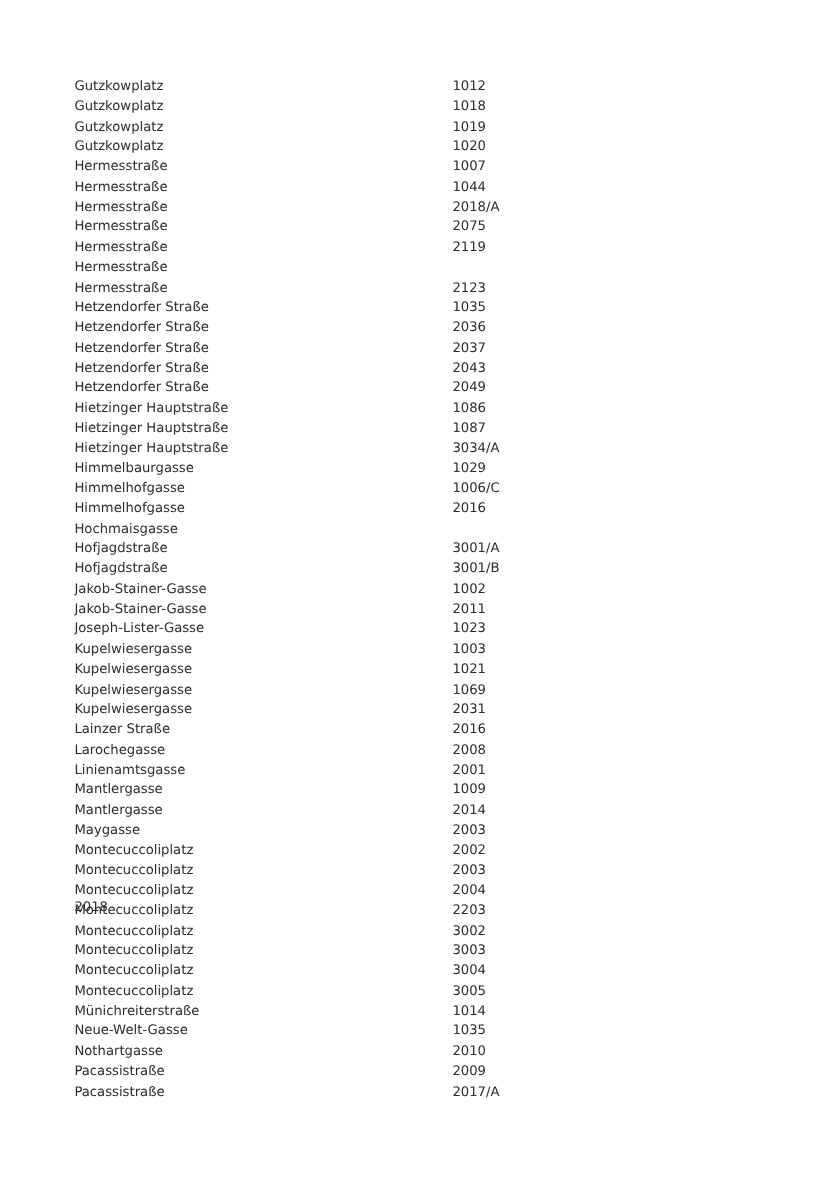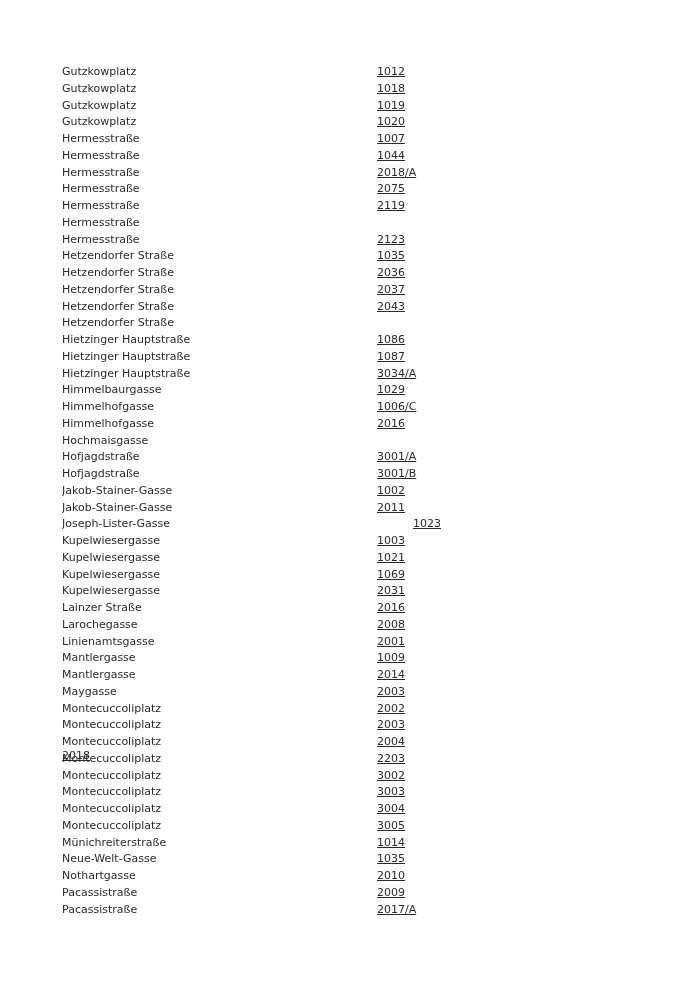--- a/index.html
+++ b/index.html
@@ -30,21 +30,20 @@
   }
   .cell-street {
     width: 315px;
     flex: 0 0 315px;
     white-space: nowrap;
     overflow: hidden;
   }
   .cell-number {
     flex: 1 1 auto;
     white-space: nowrap;
-    text-decoration: underline;
   }
 </style>
 </head>
 <body>
 
 <div class="street-list">
 
 <div class="row" style="display: flex;">
     <span class="cell-street">Gutzkowplatz</span>
     <span class="cell-number">1012</span>
@@ -99,20 +98,21 @@
     <div class="row" style="display: flex;">
     <span class="cell-street">Hetzendorfer Straße</span>
     <span class="cell-number">2037</span>
   </div>
     <div class="row" style="display: flex;">
     <span class="cell-street">Hetzendorfer Straße</span>
     <span class="cell-number">2043</span>
   </div>
     <div class="row" style="display: flex;">
     <span class="cell-street">Hetzendorfer Straße</span>
+    <span class="cell-number">2049</span>
   </div>
     <div class="row" style="display: flex;">
     <span class="cell-street">Hietzinger Hauptstraße</span>
     <span class="cell-number">1086</span>
   </div>
     <div class="row" style="display: flex;">
     <span class="cell-street">Hietzinger Hauptstraße</span>
     <span class="cell-number">1087</span>
   </div>
     <div class="row" style="display: flex;">
@@ -144,21 +144,21 @@
     <span class="cell-number">3001/B</span>
   </div>
     <div class="row" style="display: flex;">
     <span class="cell-street">Jakob-Stainer-Gasse</span>
     <span class="cell-number">1002</span>
   </div>
     <div class="row" style="display: flex;">
     <span class="cell-street">Jakob-Stainer-Gasse</span>
     <span class="cell-number">2011</span>
   </div>
-    <div class="row" style="display: flex; gap: 36px;">
+    <div class="row" style="display: flex;">
     <span class="cell-street">Joseph-Lister-Gasse</span>
     <span class="cell-number">1023</span>
   </div>
     <div class="row" style="display: flex;">
     <span class="cell-street">Kupelwiesergasse</span>
     <span class="cell-number">1003</span>
   </div>
     <div class="row" style="display: flex;">
     <span class="cell-street">Kupelwiesergasse</span>
     <span class="cell-number">1021</span>

